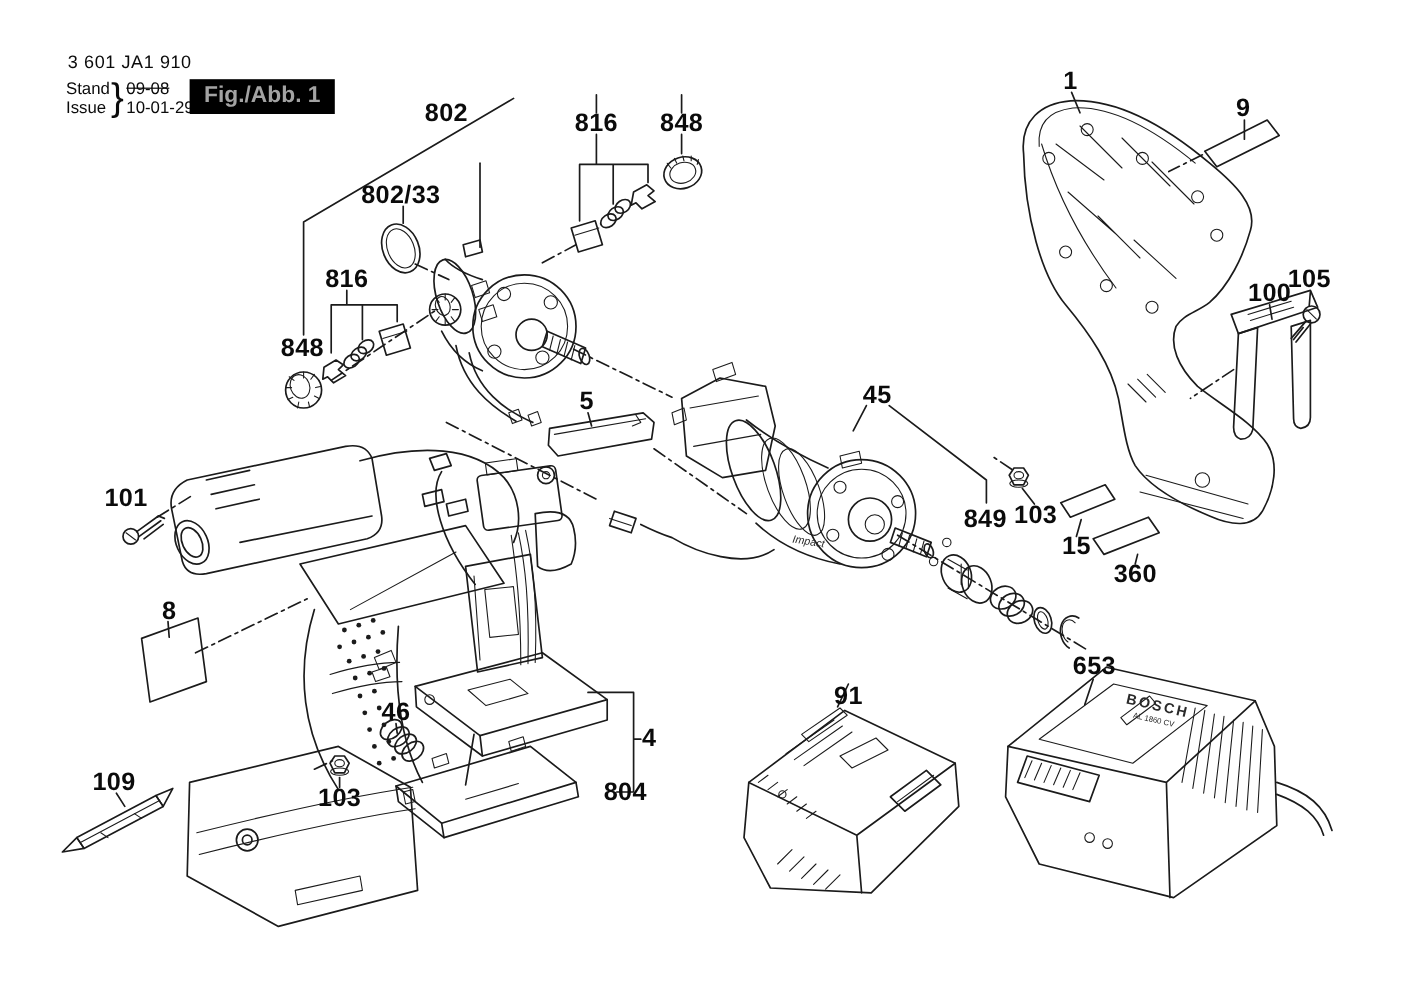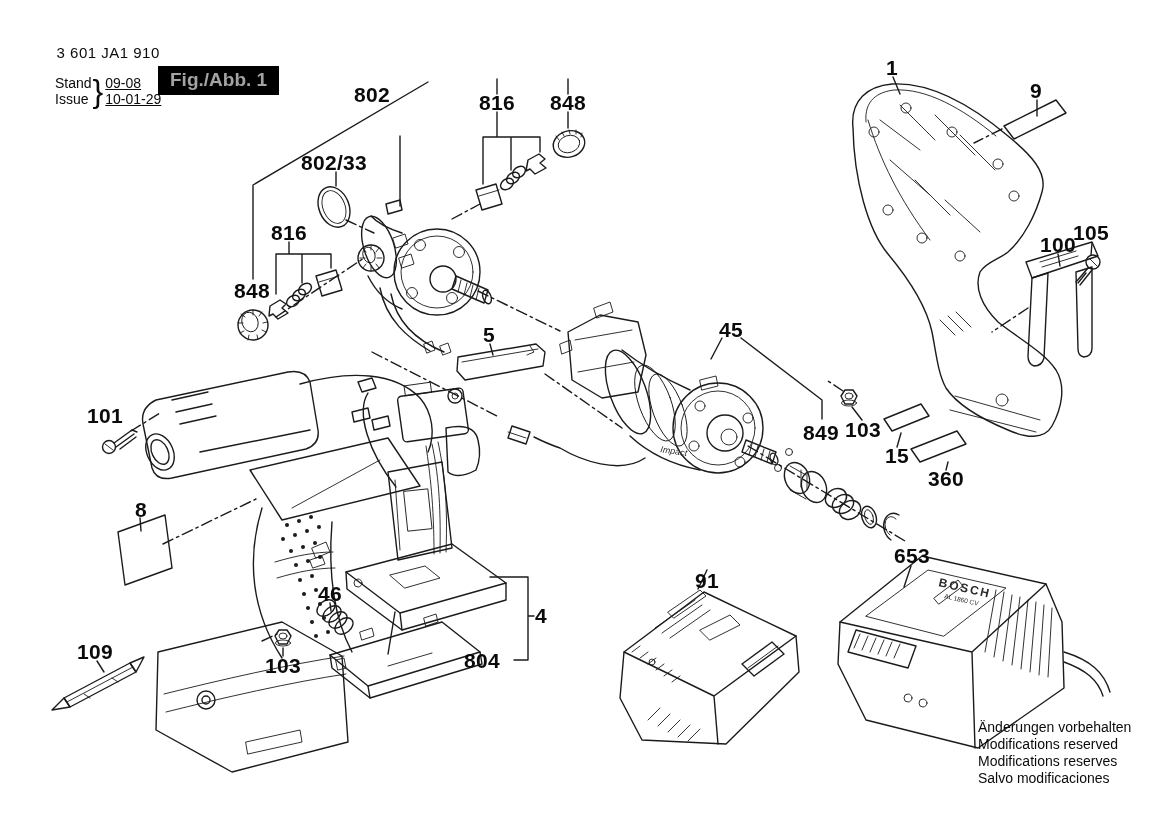--- a/index.html
+++ b/index.html
@@ -10,24 +10,24 @@
   svg .thin{stroke-width:0.9;}
   svg .slot{stroke-width:4.5;}
   svg .dot{fill:#1b1b1b;stroke:none;}
   svg .dd{stroke-width:1.1;stroke-dasharray:11 4 2.5 4;}
   svg .ld{stroke-width:1.8;}
   svg text{stroke:none;fill:#2a2a2a;font-family:"Liberation Sans",sans-serif;}
   .callout{position:absolute;transform:translate(-50%,-50%);font-size:21px;font-weight:700;
            letter-spacing:0.3px;white-space:nowrap;}
   .header{position:absolute;left:55px;top:44px;}
   .type-number{font-size:15px;letter-spacing:0.5px;text-align:center;}
-  .rev{display:flex;align-items:center;margin-top:14px;font-size:14px;justify-content:center;}
+  .rev{display:flex;align-items:center;margin-top:4px;font-size:14px;justify-content:center;}
   .rev .lbls div{line-height:16px;}
   .rev .brace{font-size:32px;font-weight:400;margin:0 2px 0 1px;line-height:32px;}
-  .rev .dates div{line-height:16px;text-decoration:underline;}
+  .rev .dates div{line-height:16px;}
   .struck{text-decoration:line-through;}
   .figbox{position:absolute;left:158px;top:66px;background:#000;color:#a3a3a3;
           font-size:19px;font-weight:700;padding:3px 12px 4px 12px;}
   .footer{position:absolute;left:978px;top:719px;font-size:14px;line-height:17px;}
 </style>
 </head>
 <body>
 
 <div class="stage">
 
@@ -385,21 +385,21 @@
   <div class="callout" style="left:334px;top:163px">802/33</div>
   <div class="callout" style="left:289px;top:233px">816</div>
   <div class="callout" style="left:252px;top:291px">848</div>
   <div class="callout" style="left:105px;top:416px">101</div>
   <div class="callout" style="left:141px;top:510px">8</div>
   <div class="callout" style="left:95px;top:652px">109</div>
   <div class="callout" style="left:283px;top:666px">103</div>
   <div class="callout" style="left:330px;top:594px">46</div>
   <div class="callout" style="left:489px;top:335px">5</div>
   <div class="callout" style="left:541px;top:616px">4</div>
-  <div class="callout" style="left:482px;top:661px">804</div>
+  <div class="callout" style="left:521px;top:661px">804</div>
   <div class="callout" style="left:731px;top:330px">45</div>
   <div class="callout" style="left:821px;top:433px">849</div>
   <div class="callout" style="left:863px;top:430px">103</div>
   <div class="callout" style="left:897px;top:456px">15</div>
   <div class="callout" style="left:946px;top:479px">360</div>
   <div class="callout" style="left:892px;top:68px">1</div>
   <div class="callout" style="left:1036px;top:91px">9</div>
   <div class="callout" style="left:1058px;top:245px">100</div>
   <div class="callout" style="left:1091px;top:233px">105</div>
   <div class="callout" style="left:707px;top:581px">91</div>
@@ -414,20 +414,14 @@
       </div>
       <div class="brace">}</div>
       <div class="dates">
         <div class="struck">09-08</div>
         <div>10-01-29</div>
       </div>
     </div>
   </div>
   <div class="figbox">Fig./Abb. 1</div>
 
-  <div class="footer">
-    <div>Änderungen vorbehalten</div>
-    <div>Modifications reserved</div>
-    <div>Modifications reserves</div>
-    <div>Salvo modificaciones</div>
-  </div>
 
 </div>
 
 </body></html>

